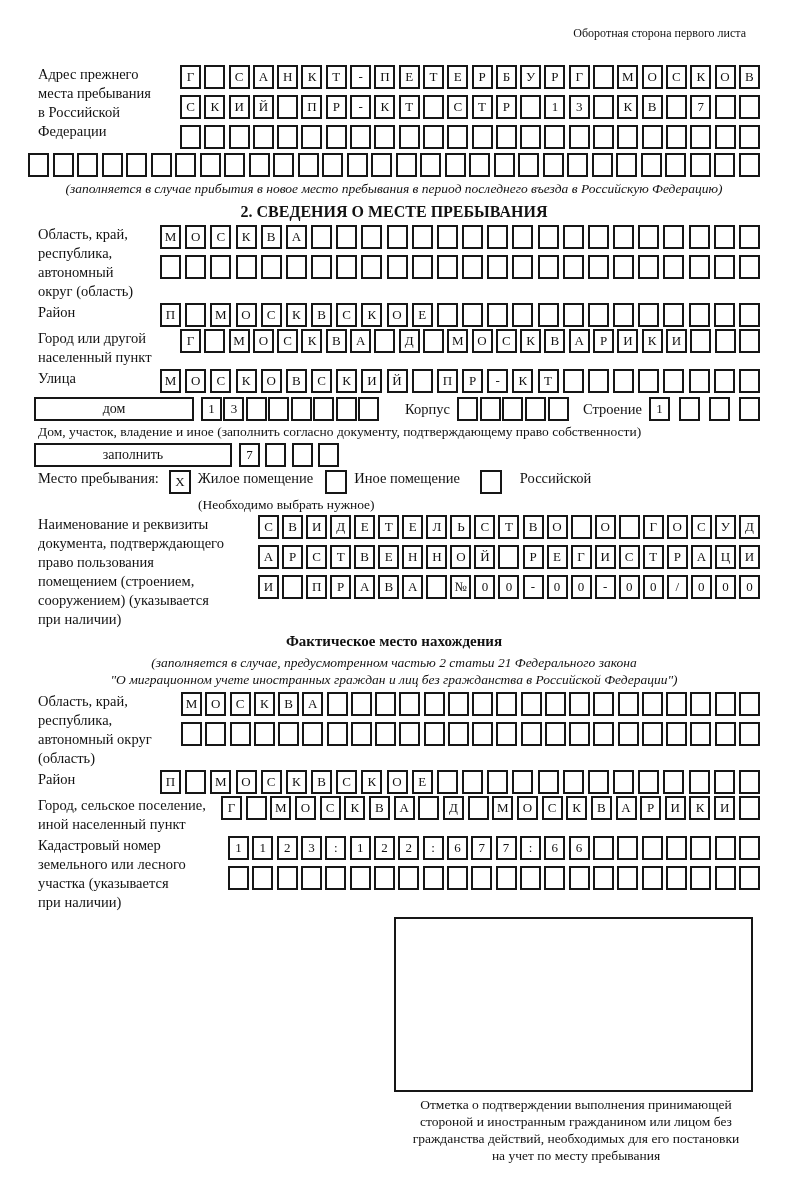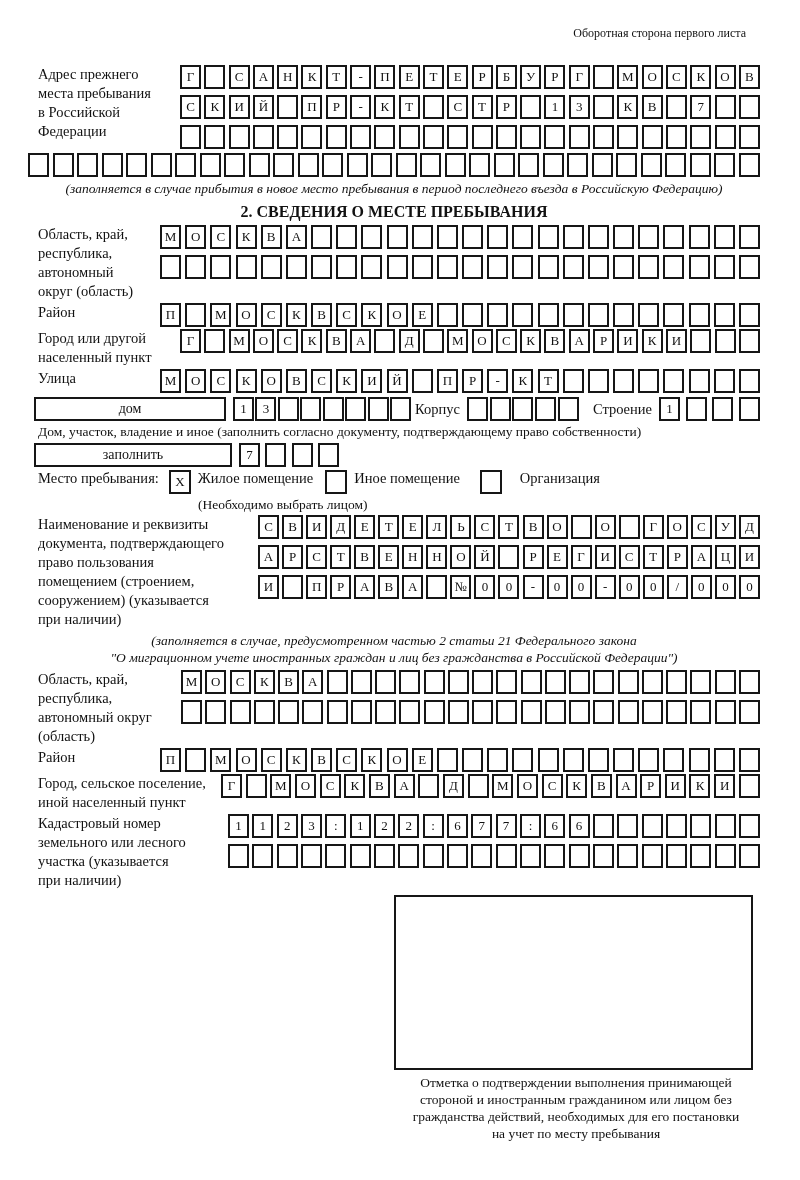--- a/index.html
+++ b/index.html
@@ -101,21 +101,21 @@
   }
   .stamp-caption{
     margin-left:338px;
     margin-top:4px;
     width:420px;
     text-align:center;
     font-size:13.5px;
     line-height:17px;
     white-space:pre-line;
   }
-  .gap-l{margin-left:4px;font-family:Liberation Serif, serif;}
+  .gap-l{margin-left:26px;font-family:Liberation Serif, serif;}
   .gap-m{margin-left:7px;}
 </style>
 </head>
 <body>
 
 <div class="page">
 
   <div class="header-note">Оборотная сторона первого листа</div>
 
   <div class="form-row addr-block">
@@ -386,21 +386,21 @@
         <span class="cell"></span>
         <span class="cell"></span>
         <span class="cell"></span>
         <span class="cell"></span>
         <span class="cell"></span>
         <span class="cell"></span>
       </div>
   </div>
 
   <div class="house-row">
-    <div class="wide-box" style="width:192px">дом</div>
+    <div class="wide-box" style="width:160px">дом</div>
     <div class="cells fixed gap-m" style="width:178px">
         <span class="cell">1</span>
         <span class="cell">3</span>
         <span class="cell"></span>
         <span class="cell"></span>
         <span class="cell"></span>
         <span class="cell"></span>
         <span class="cell"></span>
         <span class="cell"></span>
       </div>
@@ -432,23 +432,23 @@
       </div>
   </div>
 
   <div class="stay-row">
     <span>Место пребывания:</span>
     <span class="checkbox" style="margin-left:10px">X</span>
     <span class="gap-m">Жилое помещение</span>
     <span class="checkbox" style="margin-left:12px"></span>
     <span class="gap-m">Иное помещение</span>
     <span class="checkbox" style="margin-left:20px"></span>
-    <span style="margin-left:18px">Организация</span>
-  </div>
-  <div class="caption choose-note">(Необходимо выбрать лицом)</div>
+    <span style="margin-left:18px">Российской</span>
+  </div>
+  <div class="caption choose-note">(Необходимо выбрать нужное)</div>
 
   <div class="form-row mt2">
     <div class="row-label" style="width:230px">Наименование и реквизиты
 документа, подтверждающего
 право пользования
 помещением (строением,
 сооружением) (указывается
 при наличии)</div>
     <div class="rows-col">
       <div class="cells">
@@ -516,20 +516,21 @@
           <span class="cell">0</span>
           <span class="cell">0</span>
           <span class="cell">/</span>
           <span class="cell">0</span>
           <span class="cell">0</span>
           <span class="cell">0</span>
         </div>
     </div>
   </div>
 
+  <div class="sub-title">Фактическое место нахождения</div>
   <div class="caption center">(заполняется в случае, предусмотренном частью 2 статьи 21 Федерального закона
 "О миграционном учете иностранных граждан и лиц без гражданства в Российской Федерации")</div>
 
   <div class="form-row mt4">
     <div class="row-label" style="width:153px">Область, край,
 республика,
 автономный округ
 (область)</div>
     <div class="rows-col">
       <div class="cells">

